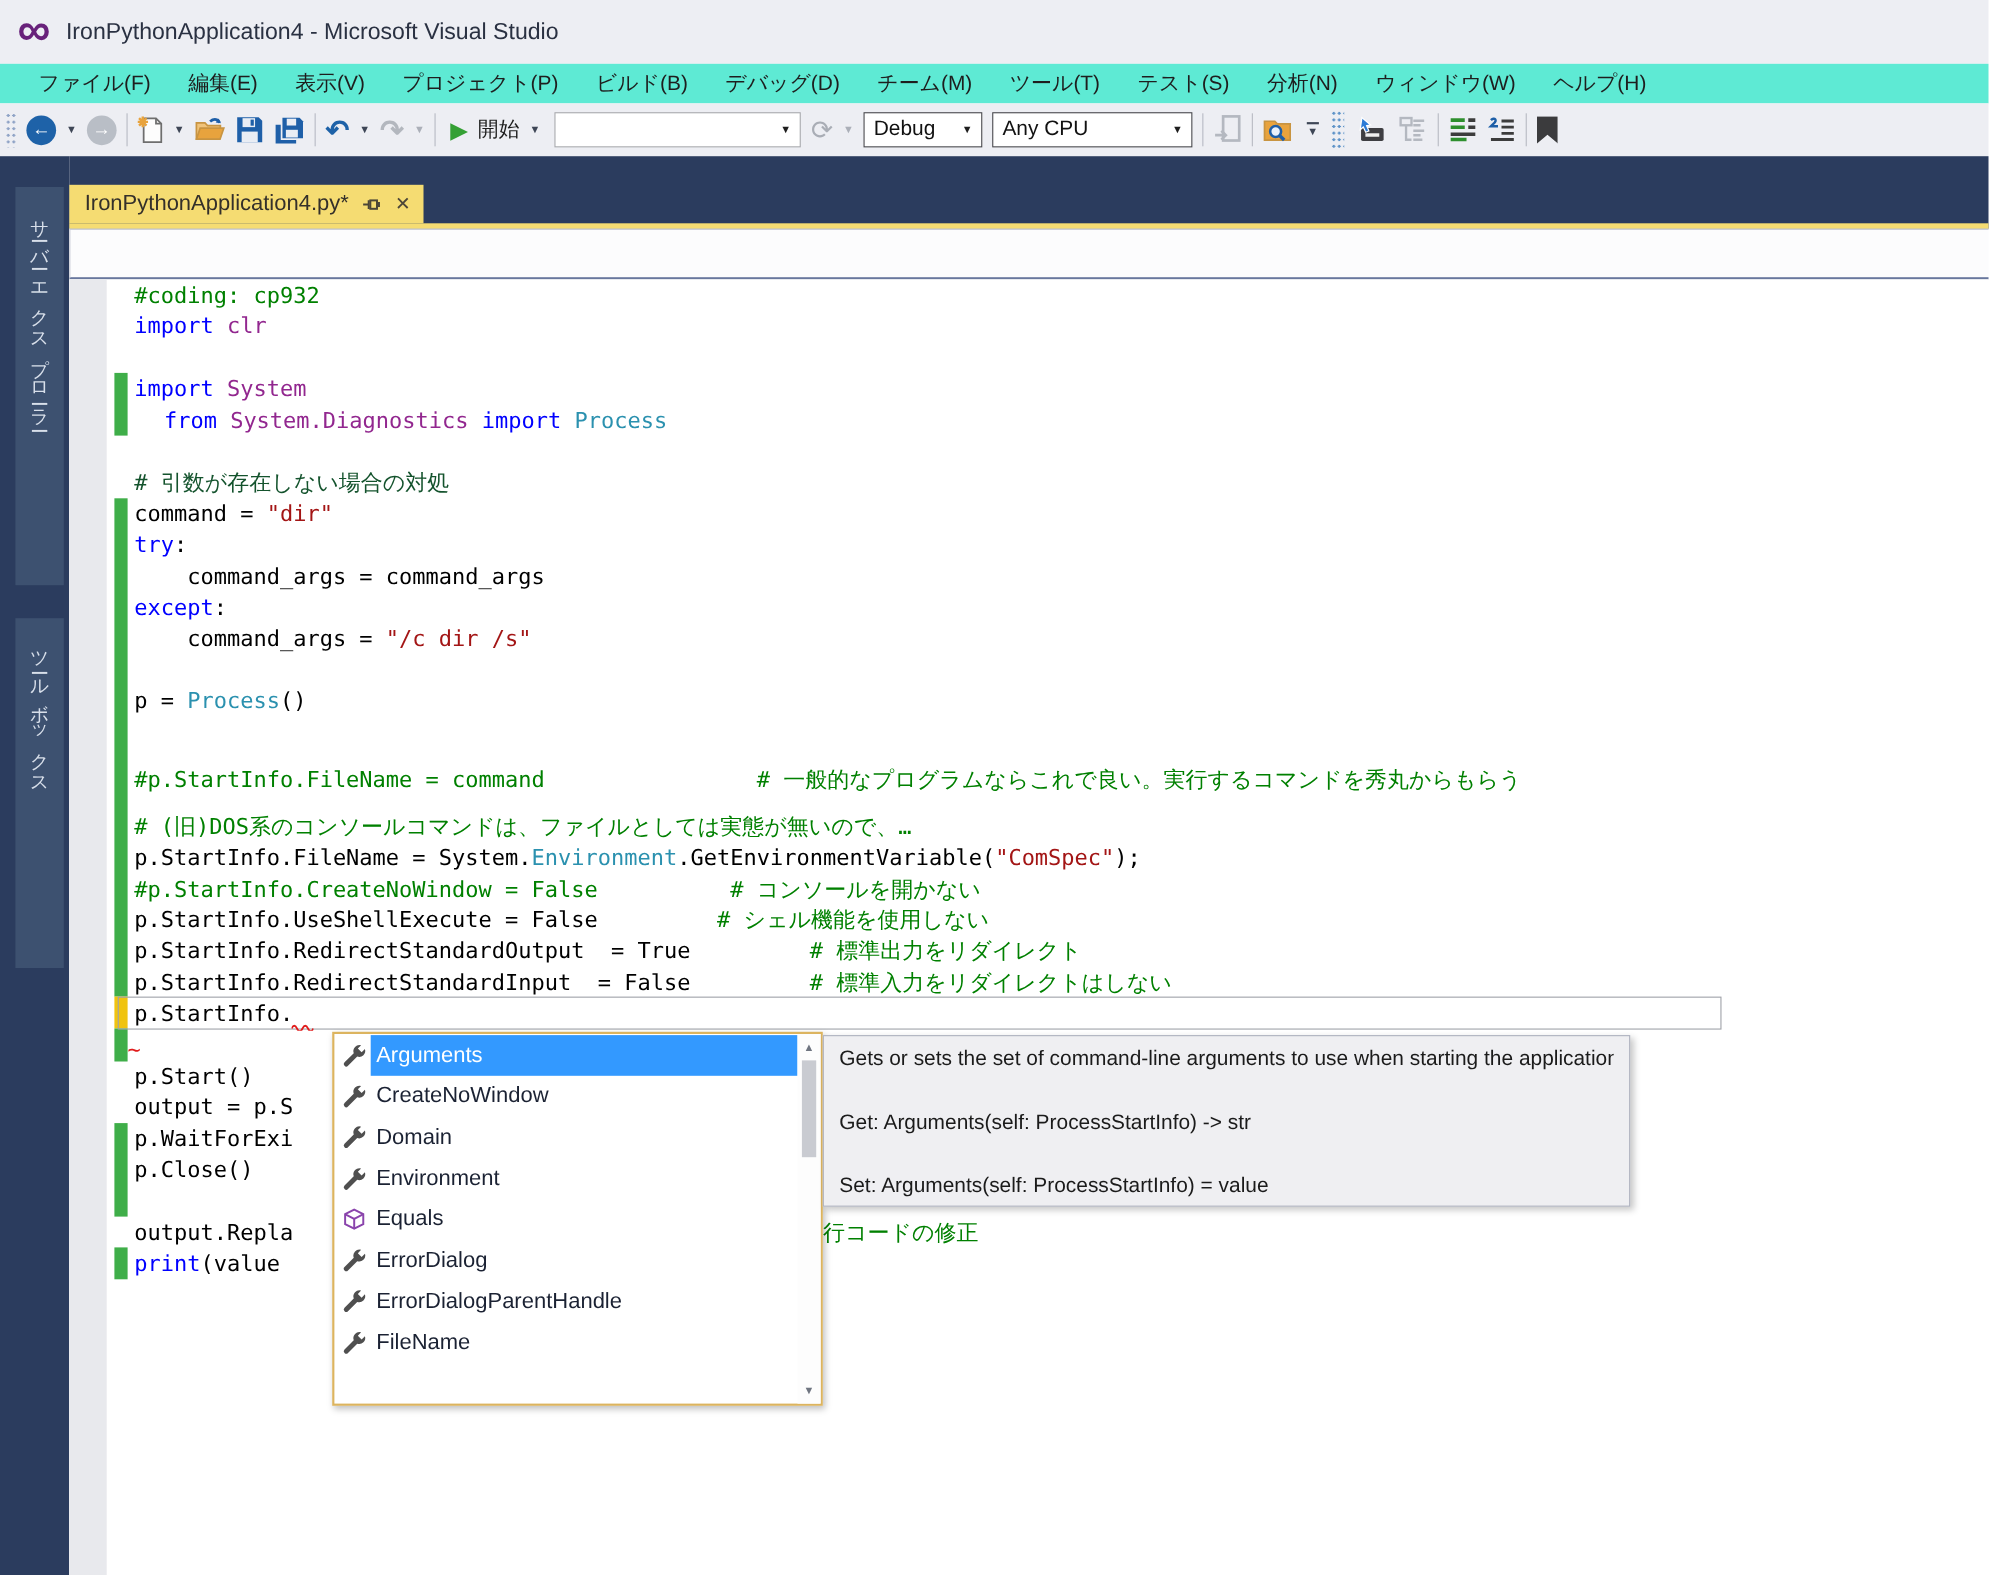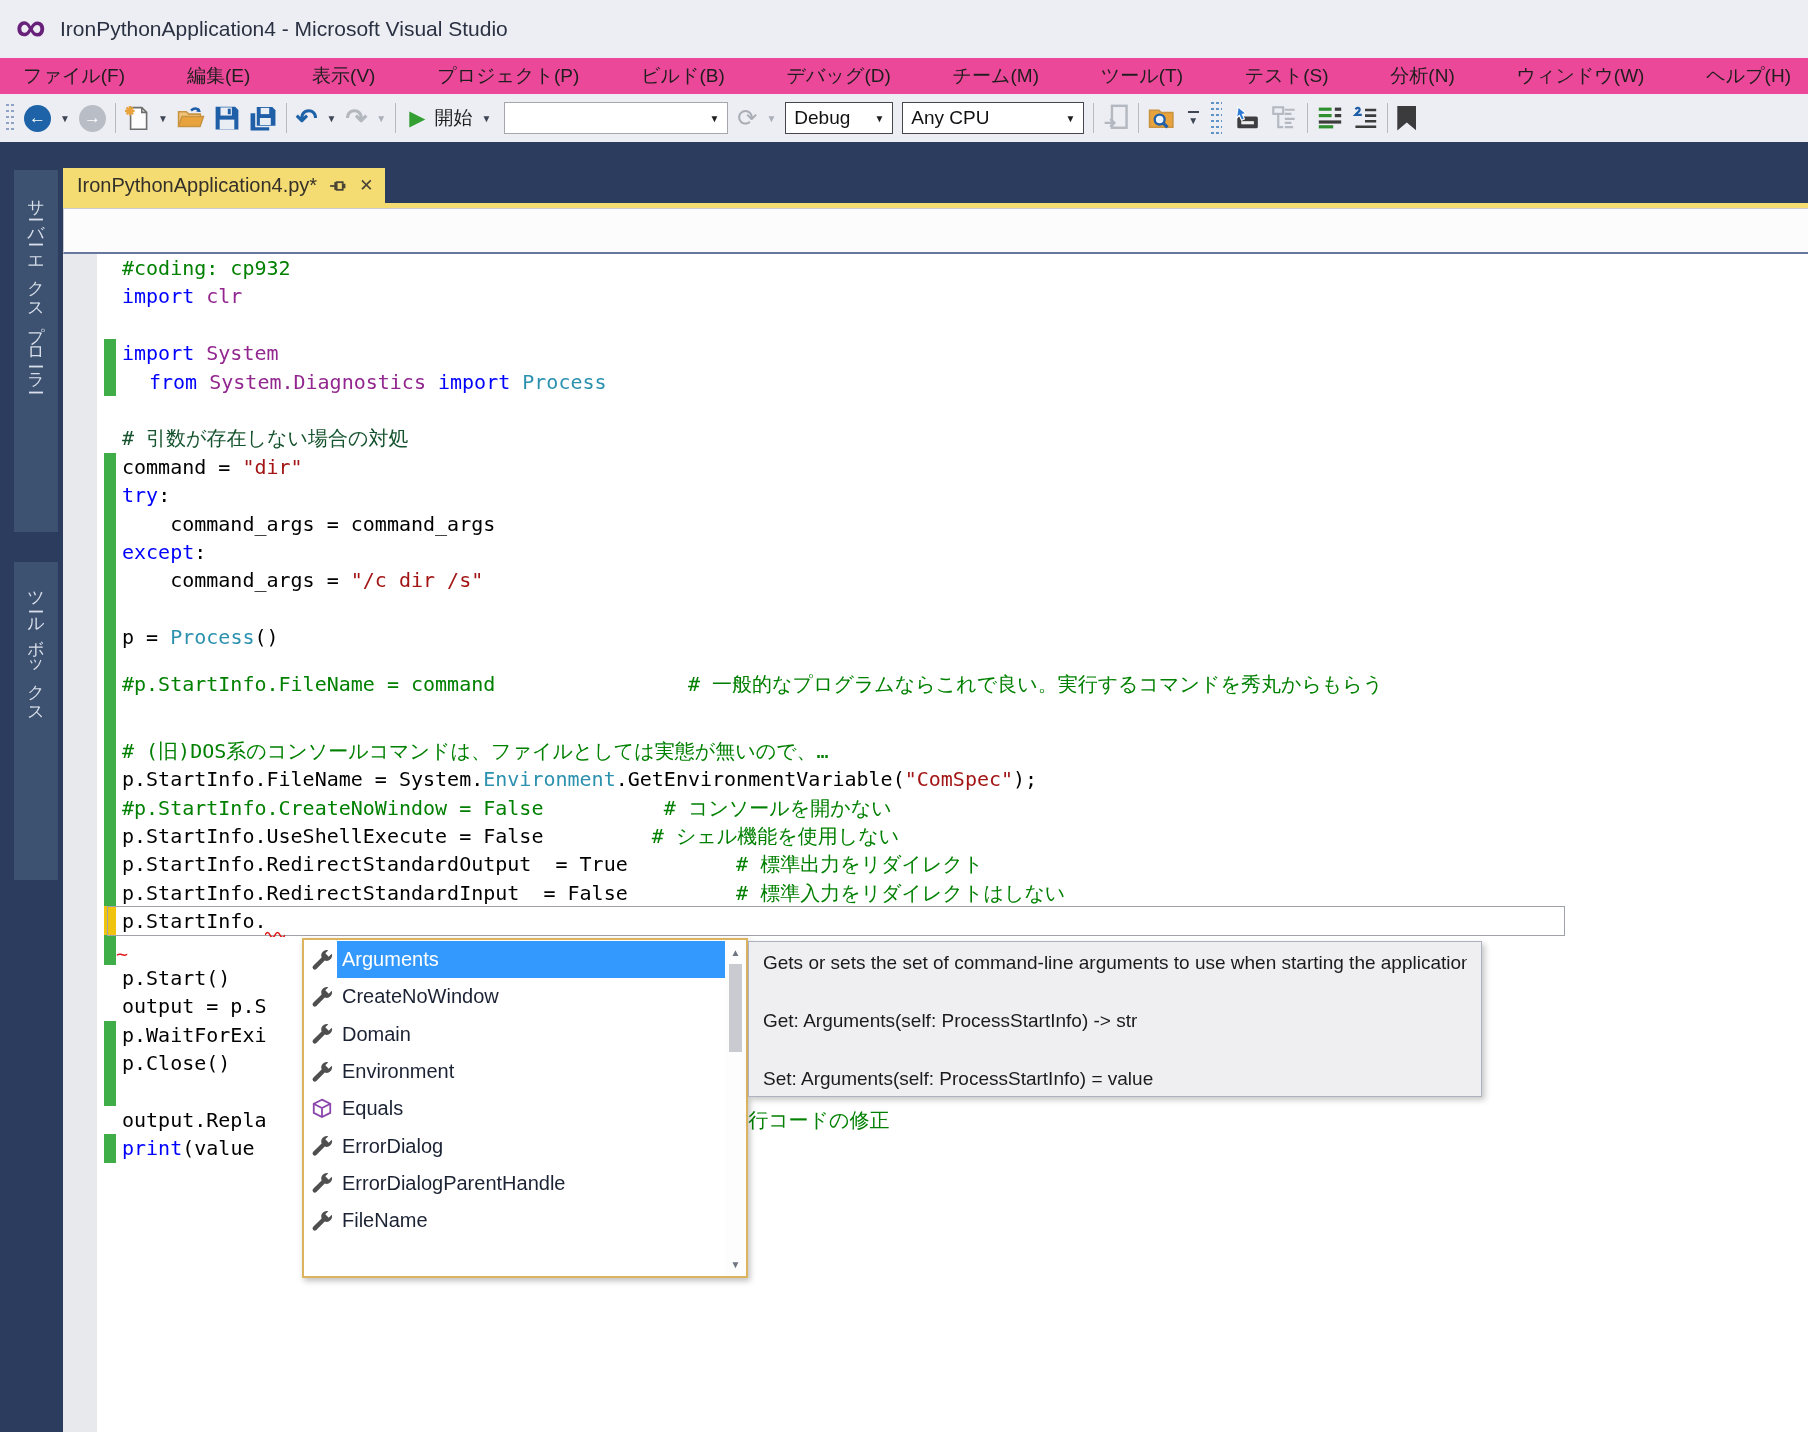--- a/index.html
+++ b/index.html
@@ -7,21 +7,21 @@
   .app { position:relative; width:1808px; height:1432px; overflow:hidden;
          font-family:"Liberation Sans",sans-serif; background:#fff; }
 
   
   .titlebar { position:absolute; left:0; top:0; width:100%; height:58px;
               background:#EDEEF3; display:flex; align-items:center; }
   .vs-logo { color:#68217A; font-size:42px; font-weight:bold; margin:0 14px 4px 16px; }
   .title-text { font-size:21px; color:#2A3142; }
 
   .menubar { position:absolute; left:0; top:58px; width:100%; height:36px;
-             background:#ec4899; display:flex; align-items:center; padding-left:6px;justify-content:space-between; }
+             background:#5eead4; display:flex; align-items:center; padding-left:18px; }
   .menu-item { font-size:19px; color:#1E1E1E; padding:0 17px; white-space:nowrap; }
 
   .toolbar { position:absolute; left:0; top:94px; width:100%; height:48px;
              background:#EDEEF3; display:flex; align-items:center; gap:9px; padding-left:5px; }
   .tb-sep { width:1px; height:30px; background:#B7BAC3; flex:0 0 1px; }
   .grip { width:10px; height:32px; flex:0 0 10px;
           background-image:radial-gradient(circle,#8FA3C6 1.3px,transparent 1.4px);
           background-size:5px 6px; }
   .dotsep { width:12px; height:36px; flex:0 0 12px;
           background-image:radial-gradient(circle,#5E93C8 1.3px,transparent 1.4px);
@@ -311,21 +311,21 @@
         <div class="code-line" style="top: 142px;"></div>
         <div class="code-line" style="top: 170.4px;"><span style="color: #14532d;"># 引数が存在しない場合の対処</span></div>
         <div class="code-line" style="top: 198.8px;"><span style="color: rgb(0, 0, 0);">command = </span><span style="color: rgb(163, 21, 21);">"dir"</span></div>
         <div class="code-line" style="top: 227.2px;"><span style="color: rgb(0, 0, 255);">try</span><span style="color: rgb(0, 0, 0);">:</span></div>
         <div class="code-line" style="top: 255.6px;"><span style="color: rgb(0, 0, 0);">    command_args = command_args</span></div>
         <div class="code-line" style="top: 284px;"><span style="color: rgb(0, 0, 255);">except</span><span style="color: rgb(0, 0, 0);">:</span></div>
         <div class="code-line" style="top: 312.4px;"><span style="color: rgb(0, 0, 0);">    command_args = </span><span style="color: rgb(163, 21, 21);">"/c dir /s"</span></div>
         <div class="code-line" style="top: 340.8px;"></div>
         <div class="code-line" style="top: 369.2px;"><span style="color: rgb(0, 0, 0);">p = </span><span style="color: rgb(43, 145, 175);">Process</span><span style="color: rgb(0, 0, 0);">()</span></div>
         <div class="code-line" style="top: 397.6px;"></div>
-        <div class="code-line" style="top: 416px;"><span style="color: rgb(0, 128, 0);">#p.StartInfo.FileName = command                # 一般的なプログラムならこれで良い。実行するコマンドを秀丸からもらう</span></div>
+        <div class="code-line" style="top: 440px;"><span style="color: rgb(0, 128, 0);">#p.StartInfo.FileName = command                # 一般的なプログラムならこれで良い。実行するコマンドを秀丸からもらう</span></div>
         <div class="code-line" style="top: 454.4px;"></div>
         <div class="code-line" style="top: 482.8px;"><span style="color: rgb(0, 128, 0);"># (旧)DOS系のコンソールコマンドは、ファイルとしては実態が無いので、…</span></div>
         <div class="code-line" style="top: 511.2px;"><span style="color: rgb(0, 0, 0);">p.StartInfo.FileName = System.</span><span style="color: rgb(43, 145, 175);">Environment</span><span style="color: rgb(0, 0, 0);">.GetEnvironmentVariable(</span><span style="color: rgb(163, 21, 21);">"ComSpec"</span><span style="color: rgb(0, 0, 0);">);</span></div>
         <div class="code-line" style="top: 539.6px;"><span style="color: rgb(0, 128, 0);">#p.StartInfo.CreateNoWindow = False          # コンソールを開かない</span></div>
         <div class="code-line" style="top: 568px;"><span style="color: rgb(0, 0, 0);">p.StartInfo.UseShellExecute = False         </span><span style="color: rgb(0, 128, 0);"># シェル機能を使用しない</span></div>
         <div class="code-line" style="top: 596.4px; text-align: right;"><span style="color: rgb(0, 0, 0);">p.StartInfo.RedirectStandardOutput  = True         </span><span style="color: rgb(0, 128, 0);"># 標準出力をリダイレクト</span></div>
         <div class="code-line" style="top: 624.8px;"><span style="color: rgb(0, 0, 0);">p.StartInfo.RedirectStandardInput  = False         </span><span style="color: rgb(0, 128, 0);"># 標準入力をリダイレクトはしない</span></div>
         <div class="code-line" style="top: 653.2px;"><span style="color: rgb(0, 0, 0);">p.StartInfo.</span></div>
         <div class="code-line" style="top: 681.6px;"></div>
         <div class="code-line" style="top: 710px;"><span style="color: rgb(0, 0, 0);">p.Start()</span></div>

